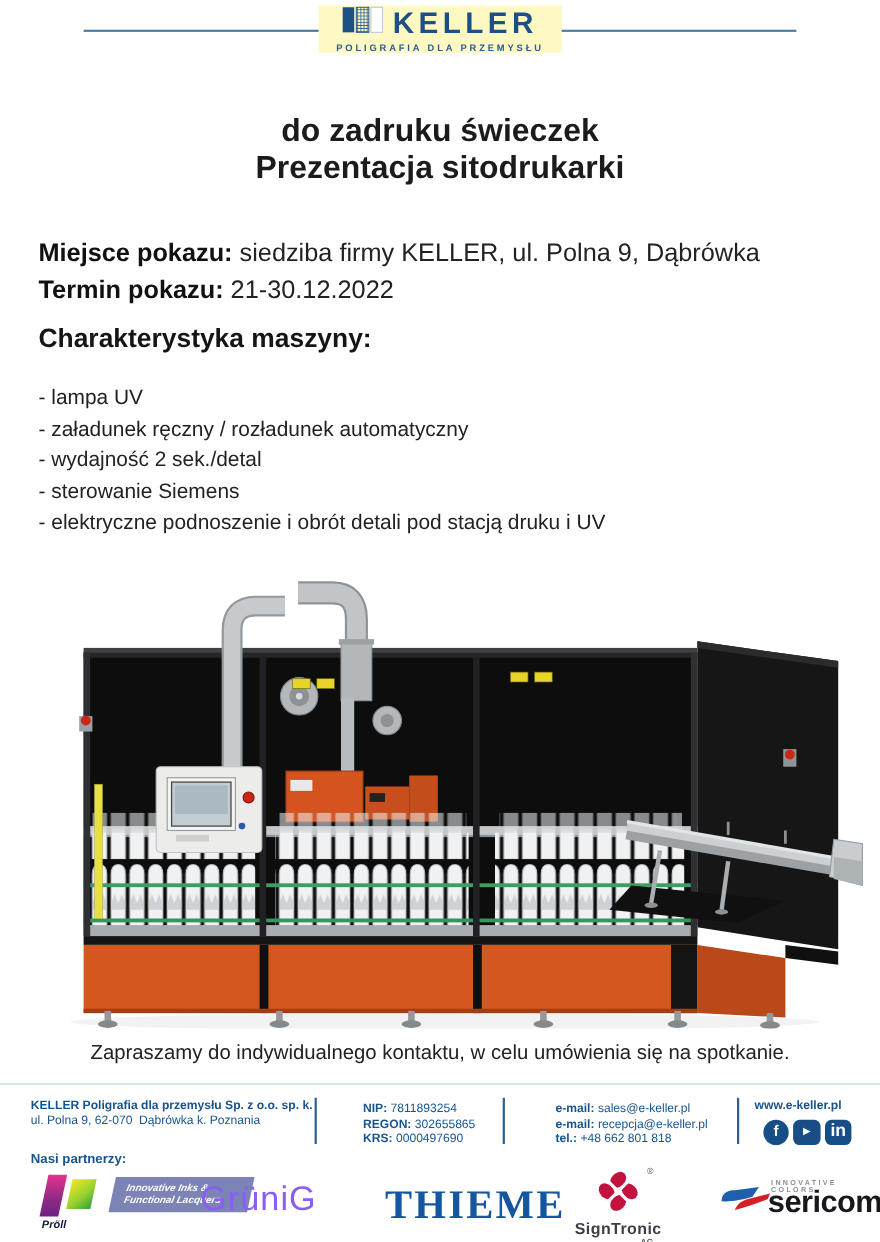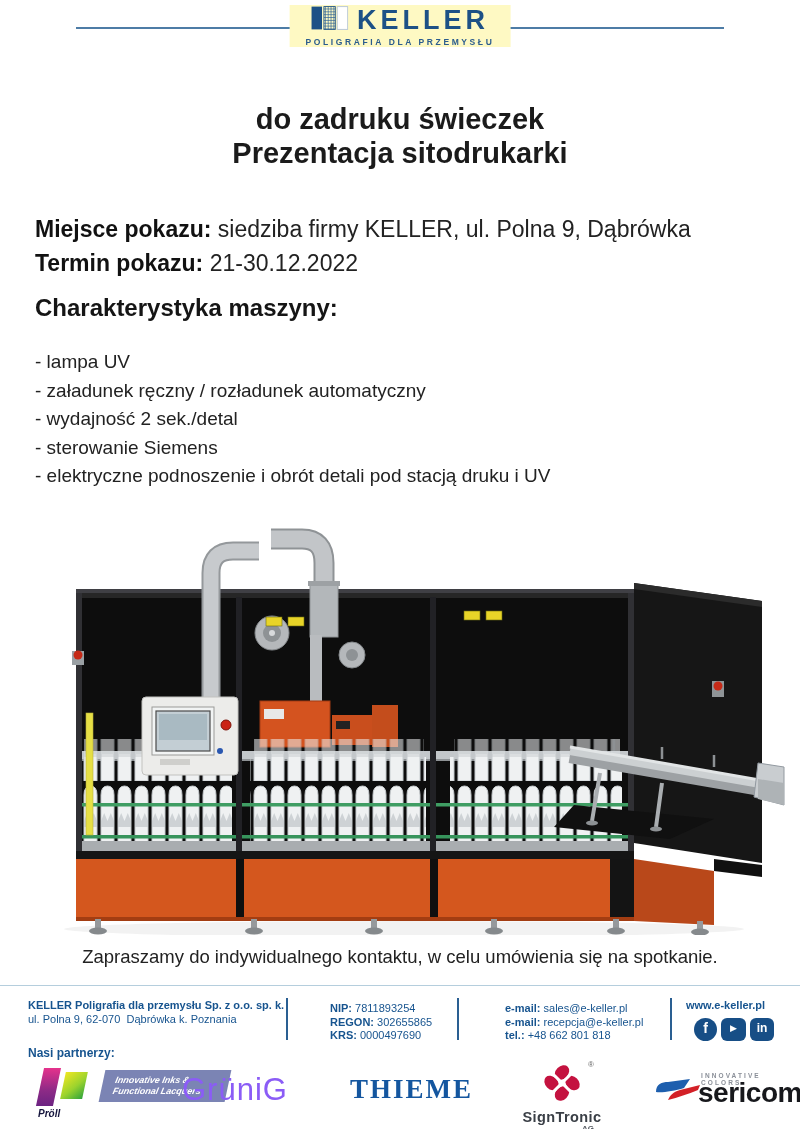--- a/index.html
+++ b/index.html
@@ -38,21 +38,21 @@
   .col1{left:28px;top:999px;}
   .col2{left:330px;top:1002px;}
   .col3{left:505px;top:1002px;}
   .col4{left:686px;top:999px;width:96px;text-align:left;}
   .site{font-weight:bold;}
   .social{display:flex;gap:4px;justify-content:center;margin-top:5px;}
   .s-ic{height:23px;background:#174e86;color:#fff;display:flex;align-items:center;justify-content:center;
         font-weight:bold;cursor:pointer;}
   .s-fb{width:23px;border-radius:50%;font-size:14px;}
   .s-yt{width:25px;border-radius:6px;font-size:9px;}
-  .s-in{width:24px;border-radius:6px;font-size:12px;letter-spacing:0;}
+  .s-in{width:24px;border-radius:6px;font-size:16px;letter-spacing:0;}
 
   .partners-heading{position:absolute;left:28px;top:1046px;font-size:12px;font-weight:bold;color:#17548f;}
   .partners{position:absolute;top:1062px;left:0;right:0;height:67px;}
 
   
   .proell{position:absolute;left:30px;top:6px;width:205px;height:56px;}
   .pr-bar1{position:absolute;left:10px;top:0;width:17px;height:38px;transform:skewX(-12deg);
            background:linear-gradient(180deg,#e5328c 0%,#8c2a86 60%,#6c2382 100%);}
   .pr-bar2{position:absolute;left:33px;top:4px;width:22px;height:27px;transform:skewX(-12deg);
            background:linear-gradient(135deg,#f0e722 0%,#9bd32e 55%,#2fa43c 100%);}
@@ -60,21 +60,21 @@
   .pr-banner{position:absolute;left:72px;top:2px;width:126px;height:32px;transform:skewX(-12deg);
              background:#7b84b4;color:#fff;font-size:9px;font-style:italic;font-weight:bold;
              line-height:11px;padding:5px 0 0 12px;box-sizing:border-box;}
 
   
   .gruenig{position:absolute;left:182px;top:10px;font-size:31px;font-weight:400;
            letter-spacing:1px;color:#8b5cf6;}
 
   
   .thieme{position:absolute;left:350px;top:12px;font-family:"Liberation Serif","DejaVu Serif",serif;
-          font-size:27px;font-weight:bold;letter-spacing:2px;color:#14569f;}
+          font-size:37px;font-weight:bold;letter-spacing:2px;color:#14569f;}
 
   
   .signtronic{position:absolute;left:516px;top:0;width:92px;text-align:center;}
   .st-reg{position:absolute;right:14px;top:-2px;font-size:8px;color:#666;}
   .st-word{margin-top:1px;font-size:14.5px;font-weight:bold;color:#3a3f46;letter-spacing:.4px;}
   .st-ag{font-size:8px;color:#5a5f66;text-align:right;padding-right:14px;margin-top:-1px;font-weight:bold;}
 
   
   .sericom{position:absolute;left:654px;top:10px;width:136px;height:46px;}
   .se-tag{position:absolute;left:47px;top:0;font-size:6.5px;letter-spacing:2.1px;color:#8a8f98;font-weight:bold;}

